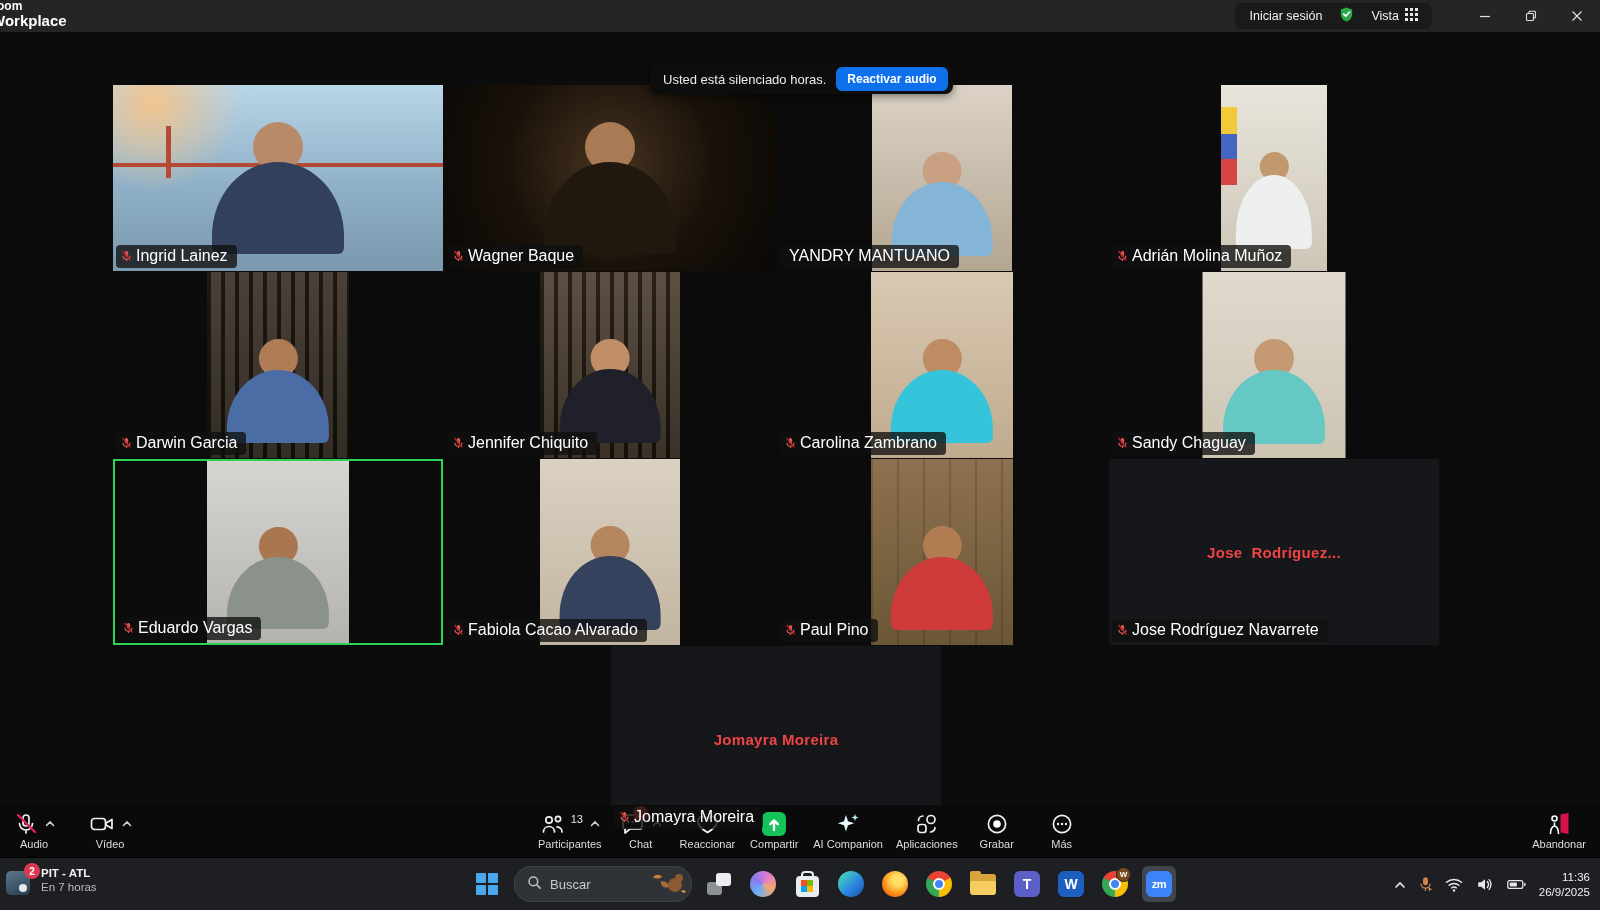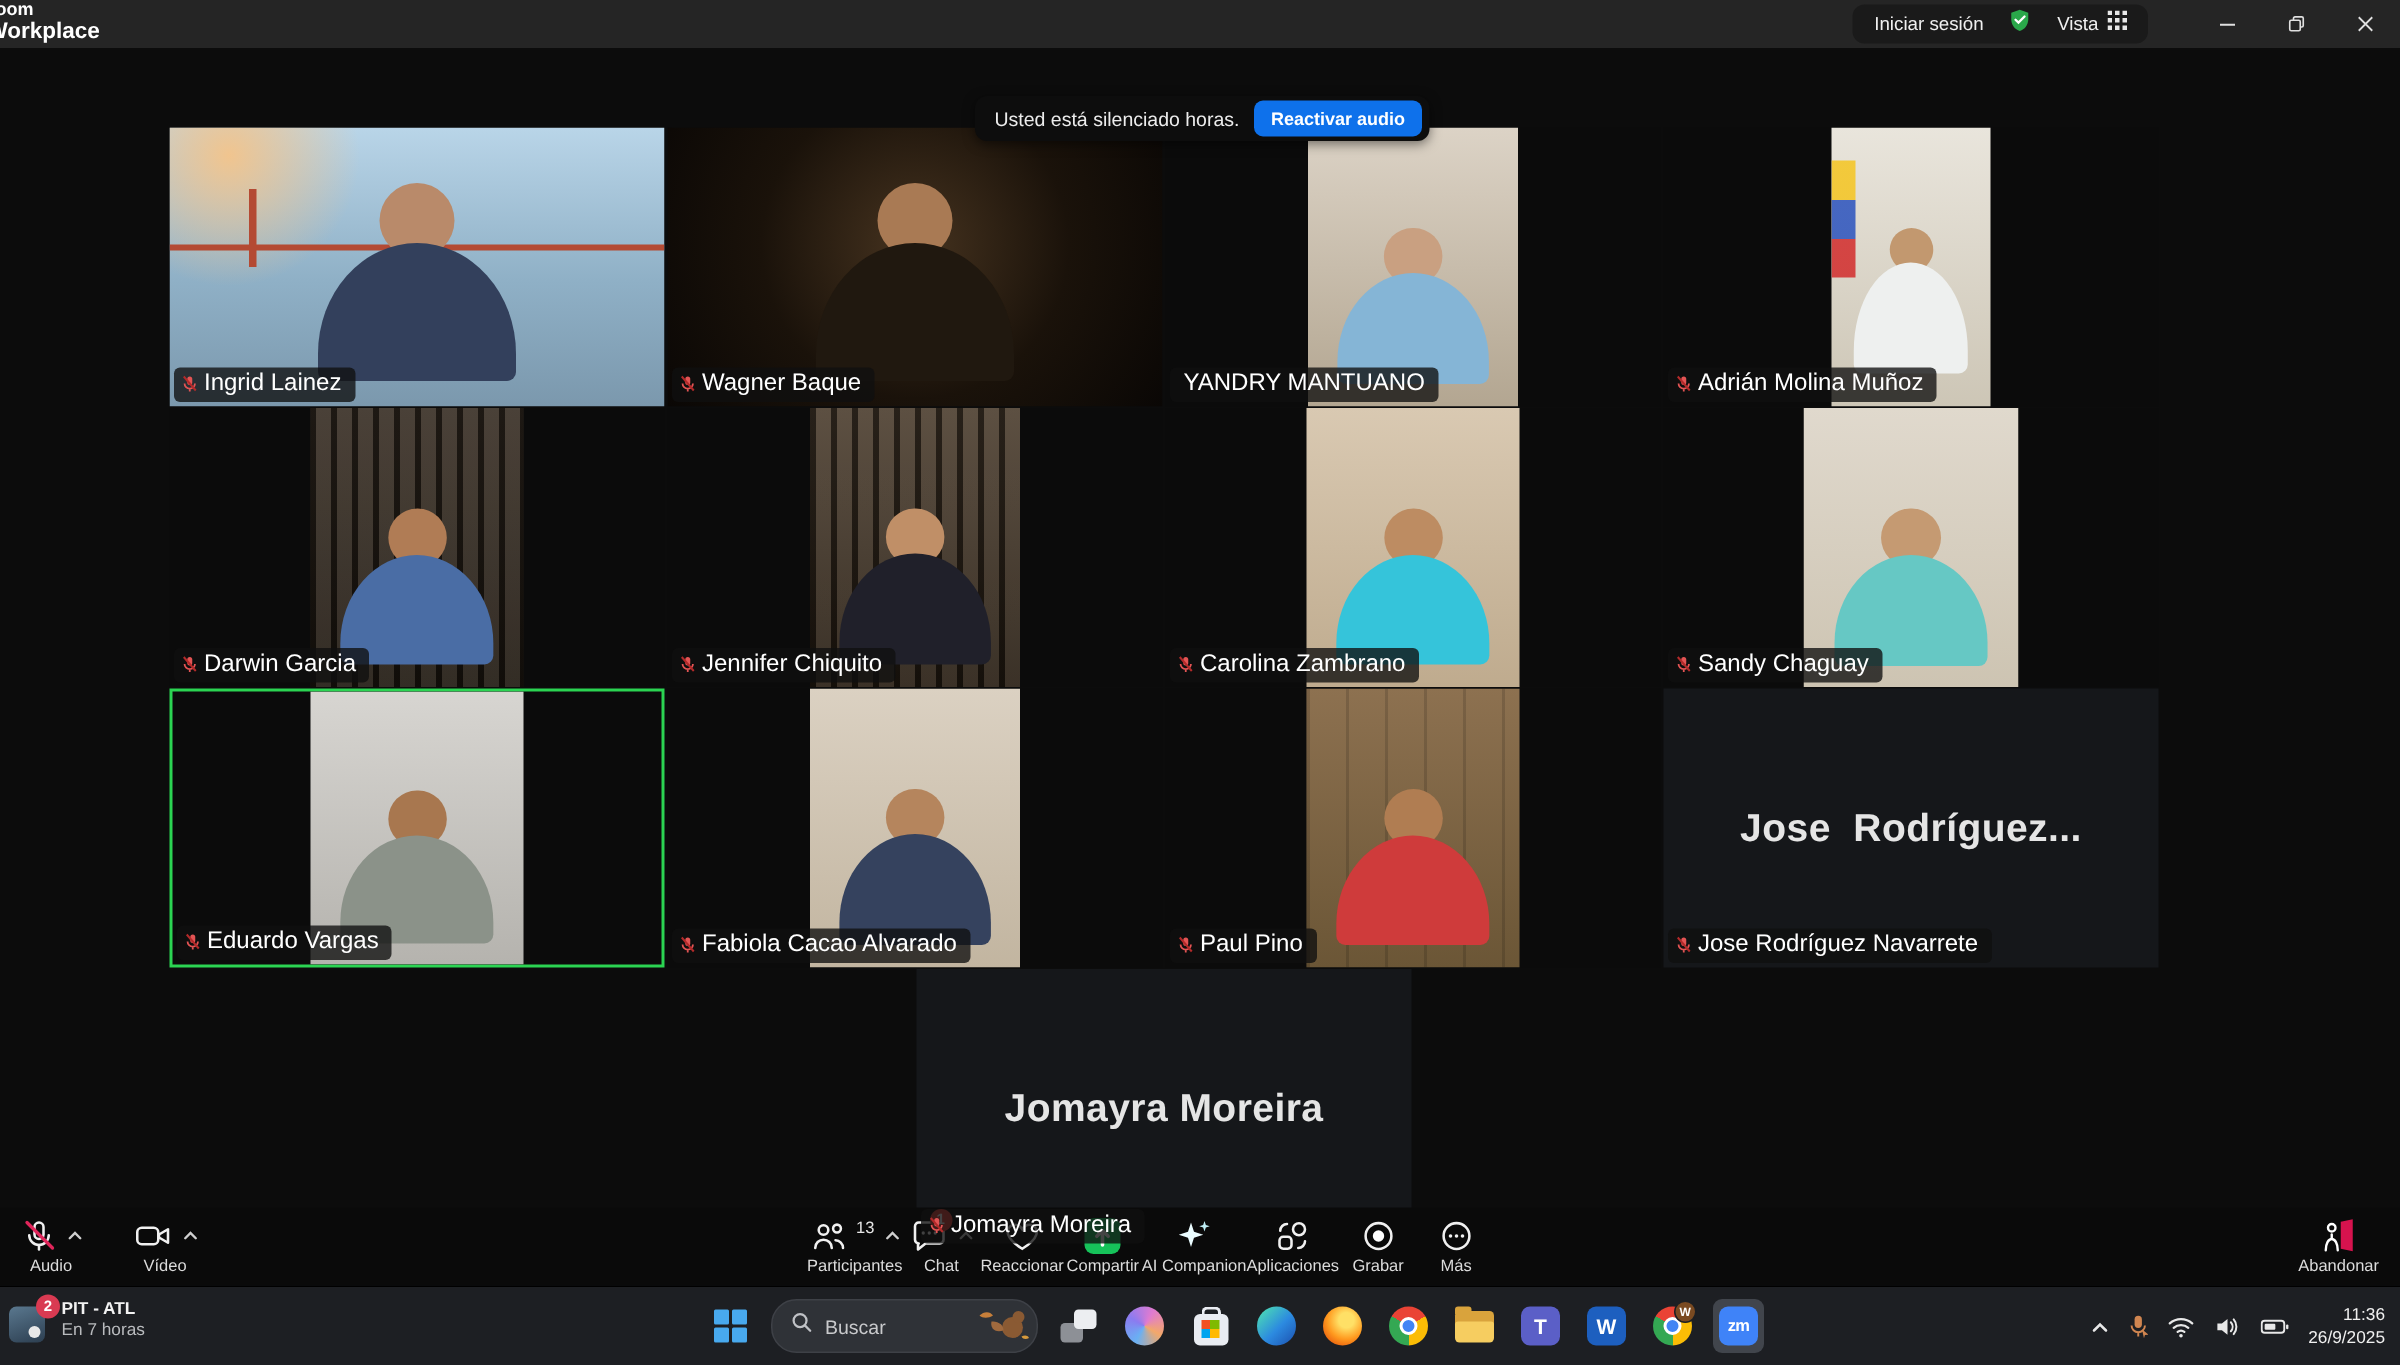--- a/index.html
+++ b/index.html
@@ -48,27 +48,27 @@
                background:linear-gradient(#f5c520 0 34%,#2a52be 34% 67%,#d22b2b 67%);opacity:.85;}
   .person{position:absolute;left:50%;bottom:0;transform:translateX(-50%);width:72%;height:64%;}
   .video.full .person{width:40%;height:80%;}
   .p-head{width:38%;aspect-ratio:1/1;border-radius:50%;margin:0 auto;background:var(--skin);}
   .p-body{width:100%;height:62%;margin-top:-8%;border-radius:50% 50% 6px 6px/80% 80% 6px 6px;background:var(--shirt);}
   .name-label{position:absolute;left:3px;bottom:3px;display:flex;align-items:center;gap:4px;z-index:3;
               background:rgba(16,16,16,.78);border-radius:4px;padding:2px 9px 3px 5px;}
   .name-label.nomic{padding-left:9px;}
   .name-label .nm{font-size:16px;color:#fff;white-space:nowrap;}
   .lbl-mic{display:flex;align-items:center;}
-  .big-name{position:absolute;top:50%;left:50%;transform:translate(-50%,-50%);font-size:26px;font-weight:700;
-            color:#e5e5e5;white-space:pre;letter-spacing:.3px;}
+  .big-name{position:absolute;top:50%;left:50%;transform:translate(-50%,-50%);font-size:15px;font-weight:700;
+            color:#ef4444;white-space:pre;letter-spacing:.3px;}
 
   
   #toolbar{position:absolute;left:0;top:805px;right:0;height:52px;background:#0a0a0a;}
   .tb-left{position:absolute;left:8px;top:5px;display:flex;gap:24px;}
-  .tb-center{position:absolute;left:538px;top:5px;display:flex;}
+  .tb-center{position:absolute;left:538px;top:5px;display:flex;gap:13px;}
   .tb-leave{position:absolute;right:14px;top:5px;}
   .tb-btn{display:flex;flex-direction:column;align-items:center;gap:1px;min-width:52px;cursor:pointer;}
   .icon-row{display:flex;align-items:center;height:27px;position:relative;gap:7px;}
   .tb-ic{display:flex;align-items:center;}
   .tb-btn .lbl{font-size:11px;color:#dcdcdc;white-space:nowrap;}
   .count{font-size:11px;color:#e6e6e6;position:relative;top:-5px;margin-left:-2px;}
   .badge{position:absolute;top:-4px;left:13px;min-width:15px;height:15px;border-radius:8px;background:#e8453c;
          color:#fff;font-size:10px;font-weight:700;display:flex;align-items:center;justify-content:center;z-index:2;}
   .chev{display:flex;align-items:center;}
 

